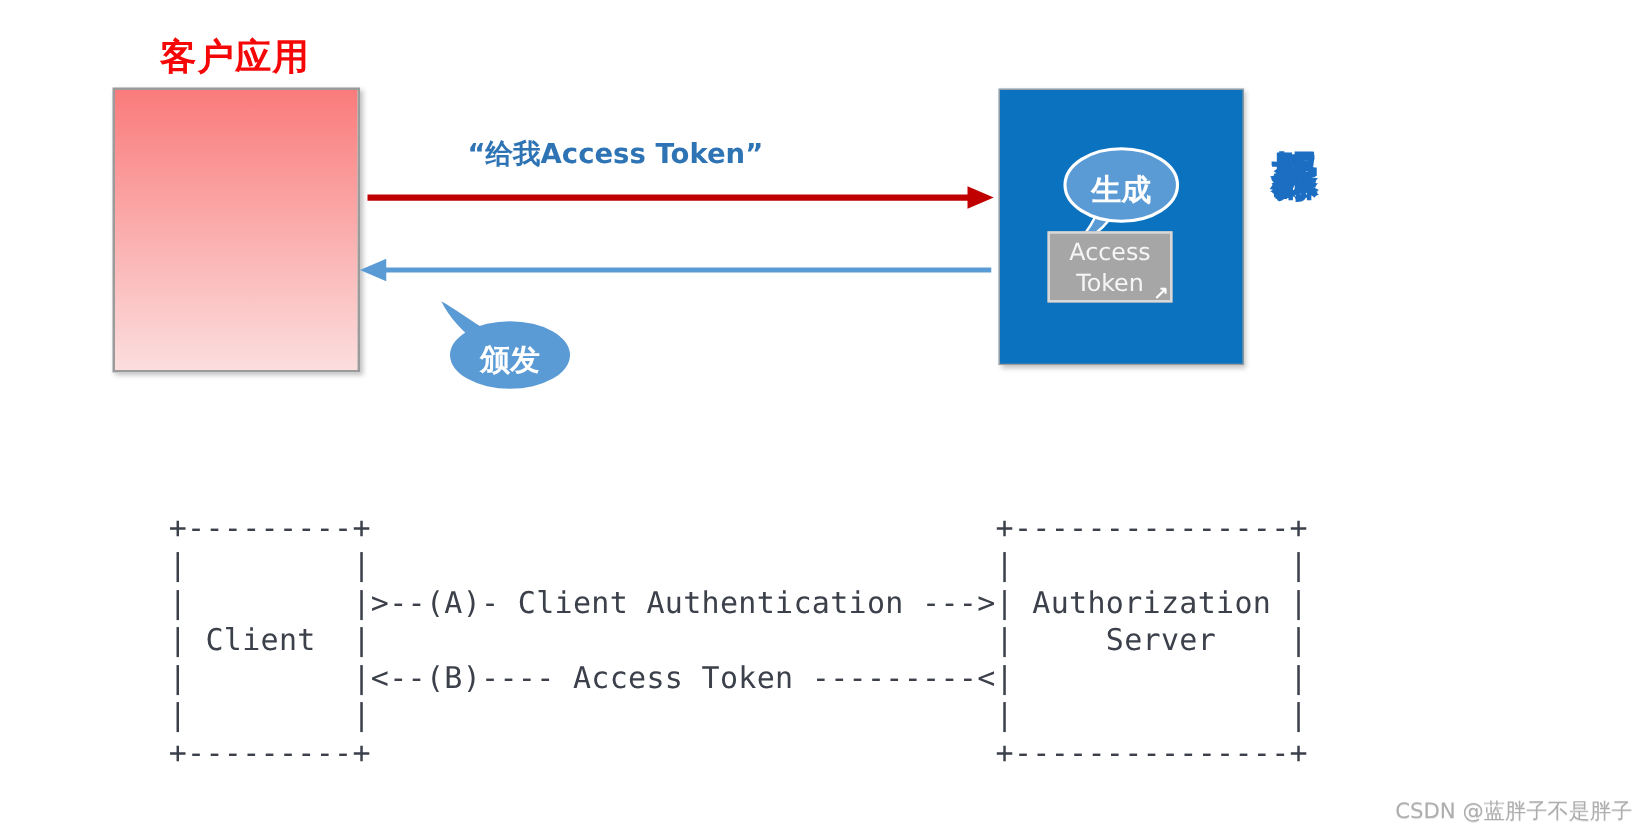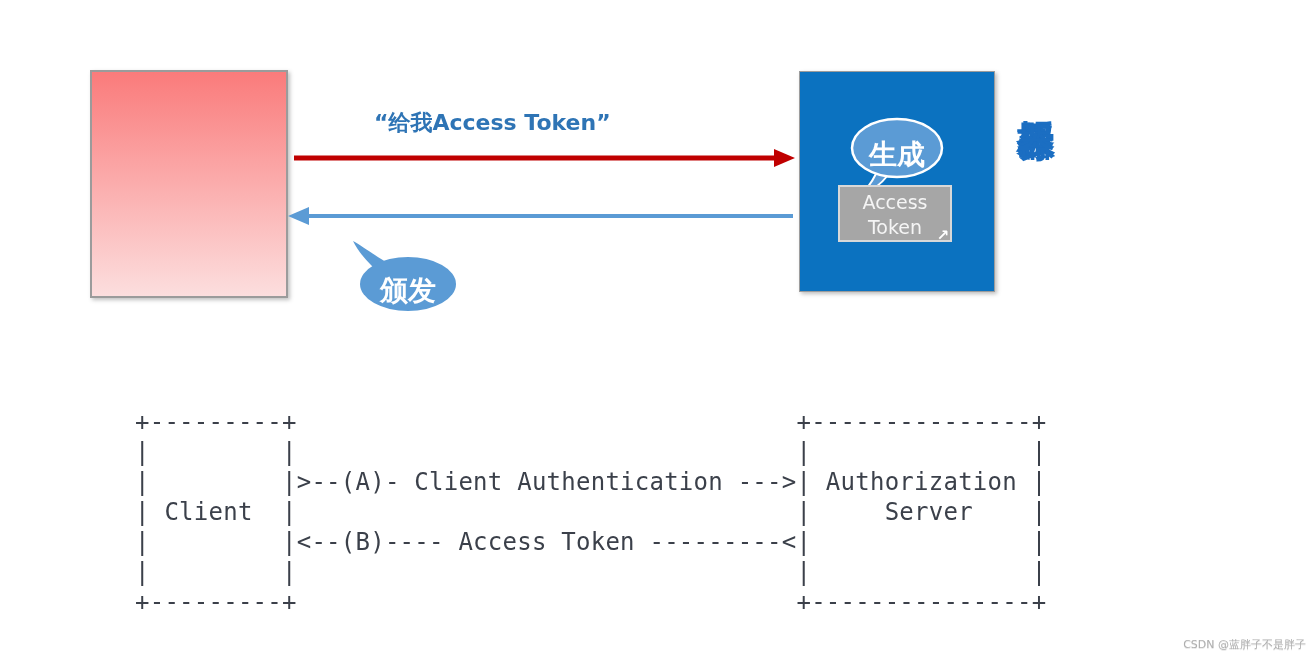--- a/index.html
+++ b/index.html
@@ -32,54 +32,55 @@
   }
   .arrow-svg{position:absolute;}
   .flow-label{
     position:absolute;text-align:left;font-weight:bold;font-size:22px;
     color:var(--label-blue);white-space:nowrap;
   }
   .request-label{left:374px;top:108px;width:300px;}
   .response-label{left:450px;top:241px;width:300px;}
   .bubble-svg{position:absolute;overflow:visible;}
   .bubble-text{
-    position:absolute;text-align:center;color:#fff;font-weight:bold;font-size:28px;
+    position:absolute;text-align:center;color:#fff;font-weight:bold;font-size:24px;
     white-space:nowrap;
   }
   .generate-text{left:847px;top:136px;width:100px;}
   .issue-text{left:358px;top:272px;width:100px;font-family:Liberation Serif, serif;}
   .token-box{
-    position:absolute;left:838px;top:185px;width:114px;height:57px;
+    position:absolute;left:838px;top:185px;width:100px;height:57px;
     background:var(--gray-box);border:2px solid var(--gray-box-border);
     box-sizing:border-box;color:#f5f5f5;font-size:19px;line-height:25px;
     text-align:center;padding-top:3px;
   }
   .corner-icon{
     position:absolute;right:1px;bottom:-3px;font-size:15px;color:#fff;
     font-weight:bold;line-height:1;
   }
   
   .ascii{
     position:absolute;left:135px;top:407px;margin:0;
     font-family:"DejaVu Sans Mono","Liberation Mono",monospace;
     font-size:24px;line-height:30px;letter-spacing:0.25px;
     color:var(--ascii-text);white-space:pre;
   }
   
   .watermark{
-    position:absolute;right:5px;top:637px;font-size:11px;
+    position:absolute;right:5px;top:637px;font-size:17px;
     color:var(--watermark-gray);text-shadow:0 1px 0 #e8e8e8;
     white-space:nowrap;
   }
 </style>
 </head>
 <body>
 
 <div id="stage">
 
+  <div class="client-title">客户应用</div>
   <div class="client-box"></div>
 
   <svg class="arrow-svg" style="left:292px;top:146px;" width="504" height="24">
     <line x1="2" y1="12" x2="484" y2="12" stroke="#c00000" stroke-width="5"></line>
     <polygon points="482,3 503,12 482,21" fill="#c00000"></polygon>
   </svg>
   <div class="flow-label request-label">“给我Access Token”</div>
 
   <svg class="arrow-svg" style="left:287px;top:205px;" width="507" height="24">
     <line x1="20" y1="11" x2="506" y2="11" stroke="#5b9bd5" stroke-width="4"></line>

